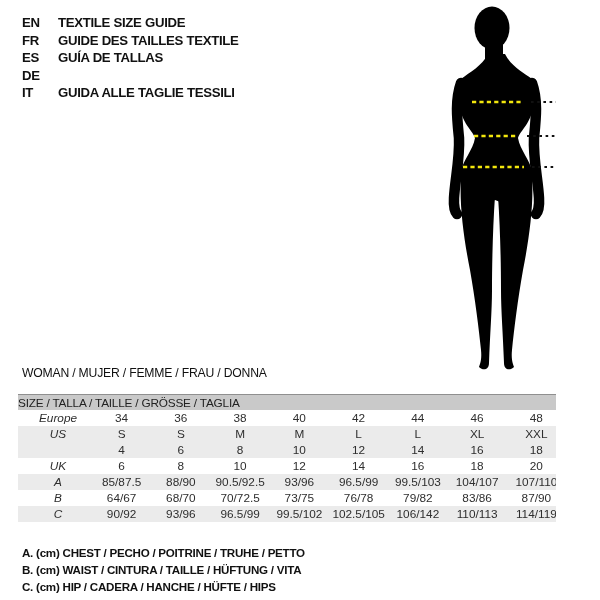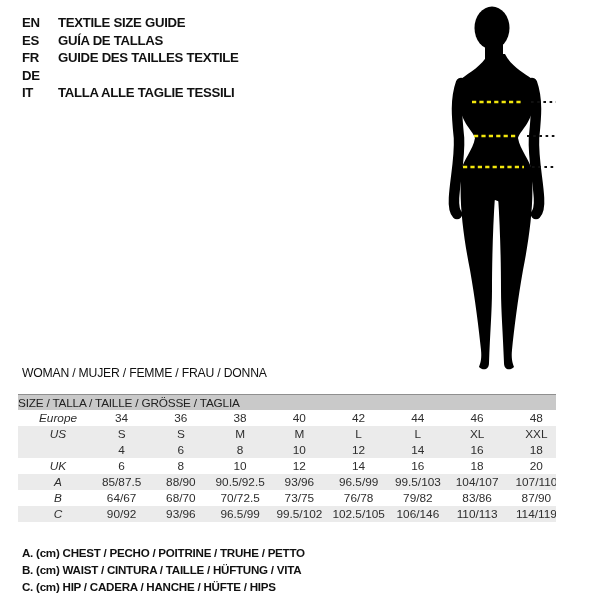--- a/index.html
+++ b/index.html
@@ -42,33 +42,33 @@
 <body>
 
 <div class="canvas">
 
   <section class="lang-block" id="lang-block">
       <div class="lang-row">
         <span class="lang-code">EN</span>
         <span class="lang-label">TEXTILE SIZE GUIDE</span>
       </div>
       <div class="lang-row">
+        <span class="lang-code">FR</span>
+        <span class="lang-label">GUIDE DES TAILLES TEXTILE</span>
+      </div>
+      <div class="lang-row">
         <span class="lang-code">ES</span>
         <span class="lang-label">GUÍA DE TALLAS</span>
       </div>
       <div class="lang-row">
-        <span class="lang-code">FR</span>
-        <span class="lang-label">GUIDE DES TAILLES TEXTILE</span>
-      </div>
-      <div class="lang-row">
         <span class="lang-code">DE</span>
       </div>
       <div class="lang-row">
         <span class="lang-code">IT</span>
-        <span class="lang-label">TALLA ALLE TAGLIE TESSILI</span>
+        <span class="lang-label">GUIDA ALLE TAGLIE TESSILI</span>
       </div>
     </section>
 
   <figure class="figure">
     <svg width="200" height="380" viewBox="0 0 200 380">
 
       <ellipse cx="92" cy="28" rx="17.5" ry="21.5" fill="#000"></ellipse>
       <rect x="85" y="36" width="18" height="30" fill="#000"></rect>
 
       <path fill="#000" d="M 88,54
@@ -197,21 +197,21 @@
           <span class="tcell">87/90</span>
           <span></span>
         </div>
         <div class="trow shade">
           <span class="tlabel">C</span>
           <span class="tcell">90/92</span>
           <span class="tcell">93/96</span>
           <span class="tcell">96.5/99</span>
           <span class="tcell">99.5/102</span>
           <span class="tcell">102.5/105</span>
-          <span class="tcell">106/146</span>
+          <span class="tcell">106/142</span>
           <span class="tcell">110/113</span>
           <span class="tcell">114/119</span>
           <span></span>
         </div>
       </div>
   </div>
 
   <div class="legend" id="legend-block">
       <div class="legend-line">A. (cm) CHEST / PECHO / POITRINE / TRUHE / PETTO</div>
       <div class="legend-line">B. (cm) WAIST / CINTURA / TAILLE / HÜFTUNG / VITA</div>

